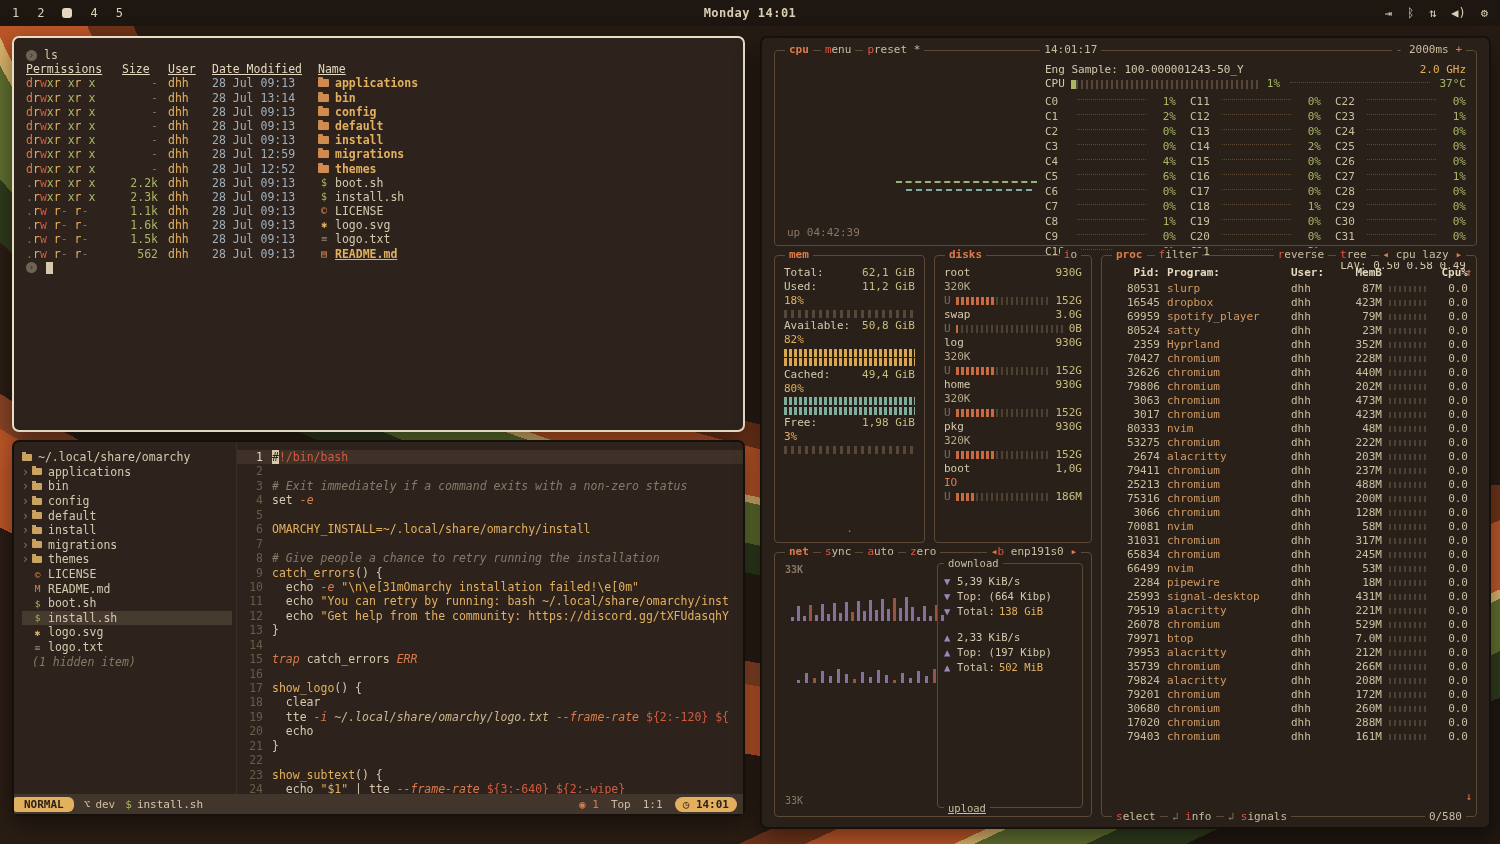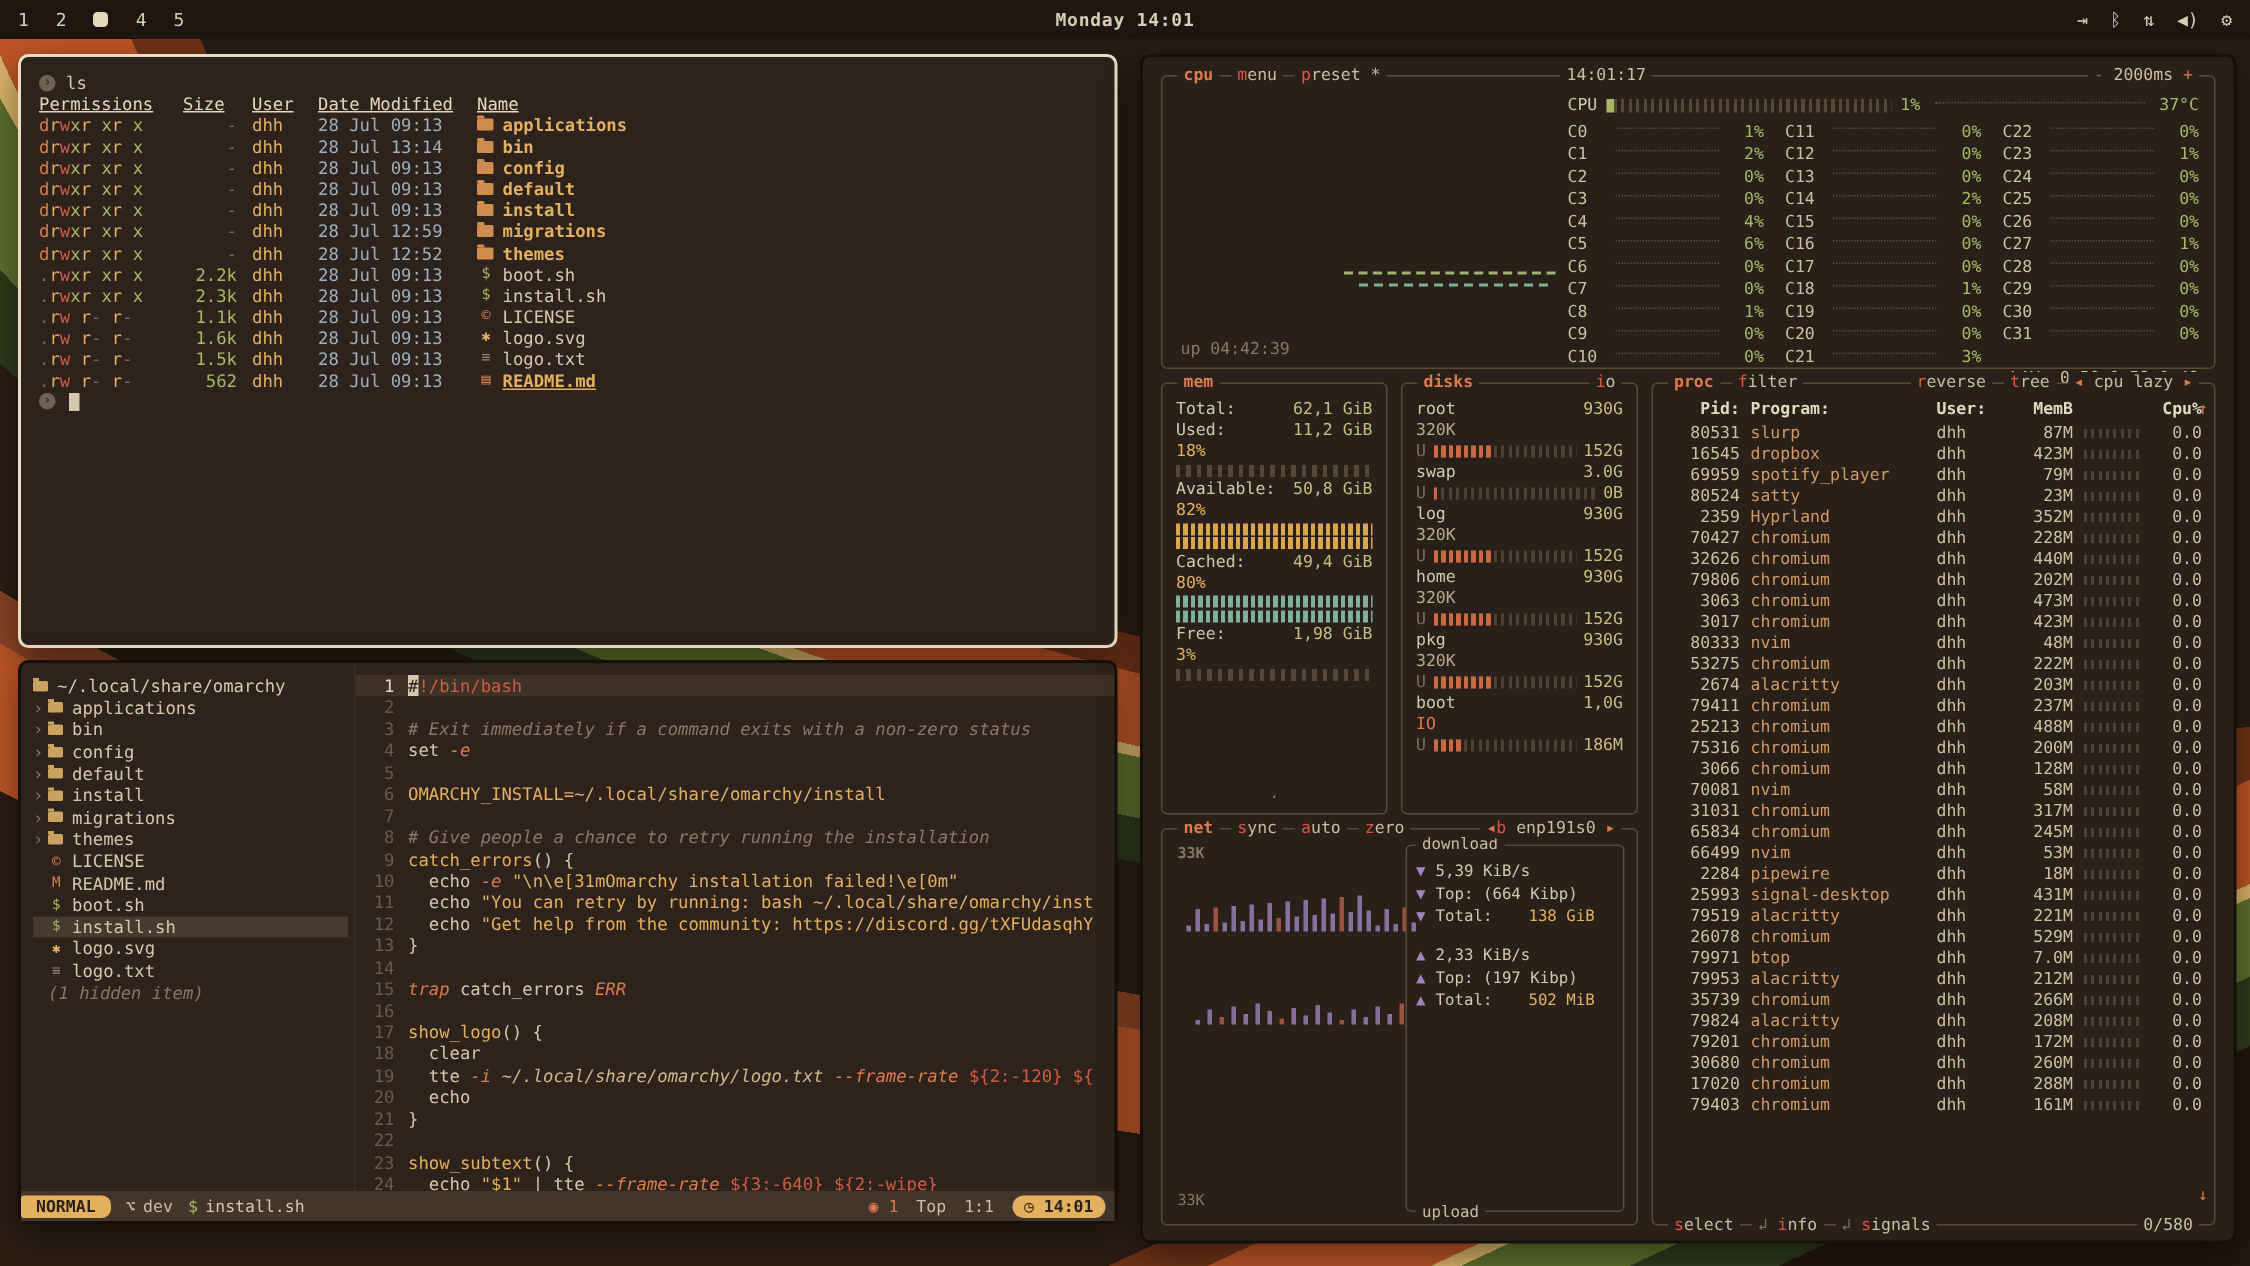--- a/index.html
+++ b/index.html
@@ -124,24 +124,24 @@
   .dused .v{color:#c9bc7f;}
   
   .bx-net{flex:1;display:flex;padding:10px 8px 8px;}
   .net-graph{flex:1;position:relative;}
   .nscale{position:absolute;left:2px;color:#8a7763;font-size:10px;}
   .nscale.b{bottom:0;} .nscale.t{top:0;}
   .nbar{position:absolute;width:3px;background:rgba(160,132,190,.8);}
   .nbar.r2{background:rgba(190,100,80,.75);}
   .net-stats{width:132px;border:1px solid #5c4a37;border-radius:4px;position:relative;padding:10px 6px 8px;font-size:10.5px;display:flex;flex-direction:column;gap:1px;flex:none;}
   .net-stats .blab{position:absolute;background:#292019;padding:0 4px;color:#cbbda1;}
-  .net-stats .blab.tl{top:-8px;left:6px;} .net-stats .blab.bl{bottom:-8px;left:6px;}
+  .net-stats .blab.tl{top:-8px;left:6px;} .net-stats .blab.bl{bottom:-8px;left:6px;text-decoration:underline;}
   .nrow{display:flex;gap:4px;height:14px;align-items:center;white-space:nowrap;overflow:hidden;}
   .arr{color:#a084be;width:9px;flex:none;}
-  .nrow .tv{color:#e3b05f;margin-left:20px;}
+  .nrow .tv{color:#e3b05f;}
   
   .bx-proc{flex:1;padding:10px 8px 10px;display:flex;flex-direction:column;min-height:0;}
   .phead,.prow{display:grid;grid-template-columns:50px 1fr 38px 46px 38px 34px;column-gap:7px;height:14px;align-items:center;}
   .phead{color:#e4d9bf;font-weight:bold;margin-bottom:2px;}
   .ph-r{text-align:right;}
   .prows{flex:1;overflow:hidden;}
   .prow .pid{text-align:right;color:#cdbf9f;}
   .prow .prg{color:#d19a62;overflow:hidden;white-space:nowrap;}
   .prow .usr2{color:#cdbf9f;}
   .prow .mem{text-align:right;color:#cdbf9f;}
@@ -355,20 +355,24 @@
       <span class="c hotkey1"><span class="hk">m</span>enu</span>
       <span class="c hotkey1"><span class="hk">p</span>reset *</span>
       <span class="c" style="margin-left:108px">14:01:17</span>
       <span class="ml c"><span class="dim">-</span> <span>2000ms</span> <span class="arrg">+</span></span>
     </div>
     <div class="cpu-graph">
       <div class="dashA"></div>
       <div class="dashB"></div>
     </div>
     <div class="cpu-panel">
+      <div class="cpu-model-row">
+        <span class="crm">Eng Sample: 100-000001243-50_Y</span>
+        <span class="ml yel">2.0 GHz</span>
+      </div>
       <div class="cpu-total-row">
         <span class="crm">CPU</span>
         <span class="meter-cpu"></span>
         <span class="grn">1%</span>
         <span class="leader"></span>
         <span class="grn">37°C</span>
       </div>
       <div class="cores" id="cores">
           <div class="core">
             <span class="cl1">C0</span>

